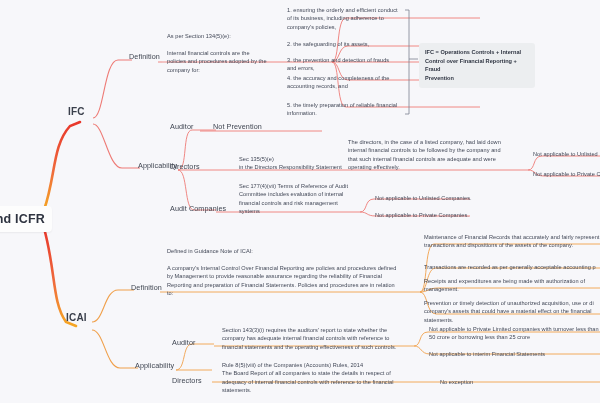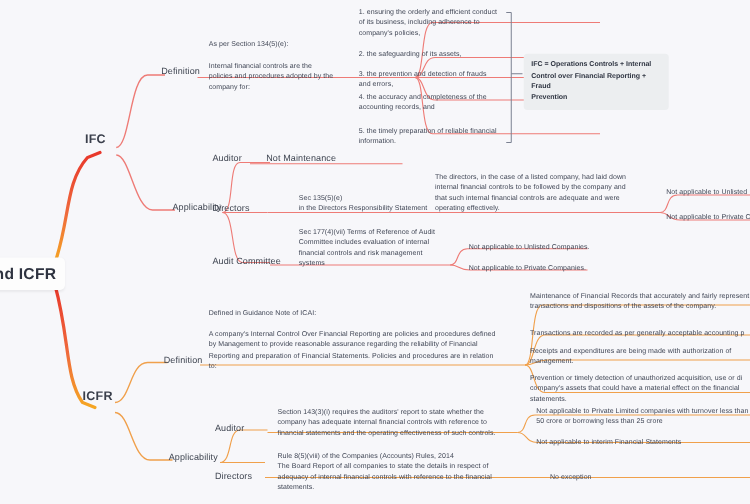--- a/index.html
+++ b/index.html
@@ -171,21 +171,21 @@
   </div>
 
   <div class="node lvl2" style="left:138px;top:161px;">
     <span class="txt">Applicability</span>
   </div>
 
   <div class="node lvl2" style="left:170px;top:122px;">
     <span class="txt">Auditor</span>
   </div>
   <div class="node lvl2" style="left:213px;top:122px;">
-    <span class="txt">Not Maintenance</span>
+    <span class="txt">Not Prevention</span>
   </div>
 
   <div class="node lvl2" style="left:170px;top:162px;">
     <span class="txt">Directors</span>
   </div>
   <div class="node leaf" style="left:239px;top:155px;width:120px;">
     <span class="txt">Sec 135(5)(e)
 in the Directors Responsibility Statement</span>
   </div>
   <div class="node leaf" style="left:348px;top:138px;width:180px;">
@@ -195,37 +195,37 @@
 operating effectively.</span>
   </div>
   <div class="node leaf" style="left:533px;top:150px;width:90px;">
     <span class="txt">Not applicable to Unlisted</span>
   </div>
   <div class="node leaf" style="left:533px;top:170px;width:90px;">
     <span class="txt">Not applicable to Private C</span>
   </div>
 
   <div class="node lvl2" style="left:170px;top:204px;">
-    <span class="txt">Audit Committee</span>
+    <span class="txt">Audit Companies</span>
   </div>
   <div class="node leaf" style="left:239px;top:182px;width:122px;">
     <span class="txt">Sec 177(4)(vii) Terms of Reference of Audit
 Committee includes evaluation of internal
 financial controls and risk management
 systems</span>
   </div>
   <div class="node leaf" style="left:375px;top:194px;width:112px;">
     <span class="txt">Not applicable to Unlisted Companies.</span>
   </div>
   <div class="node leaf" style="left:375px;top:211px;width:112px;">
     <span class="txt">Not applicable to Private Companies.</span>
   </div>
 
   <div class="node lvl1" style="left:66px;top:312px;">
-    <span class="txt">ICFR</span>
+    <span class="txt">ICAI</span>
   </div>
 
   <div class="node lvl2" style="left:131px;top:283px;">
     <span class="txt">Definition</span>
   </div>
   <div class="node leaf" style="left:167px;top:247px;width:250px;">
     <span class="txt">Defined in Guidance Note of ICAI:
 
 A company's Internal Control Over Financial Reporting are policies and procedures defined
 by Management to provide reasonable assurance regarding the reliability of Financial

